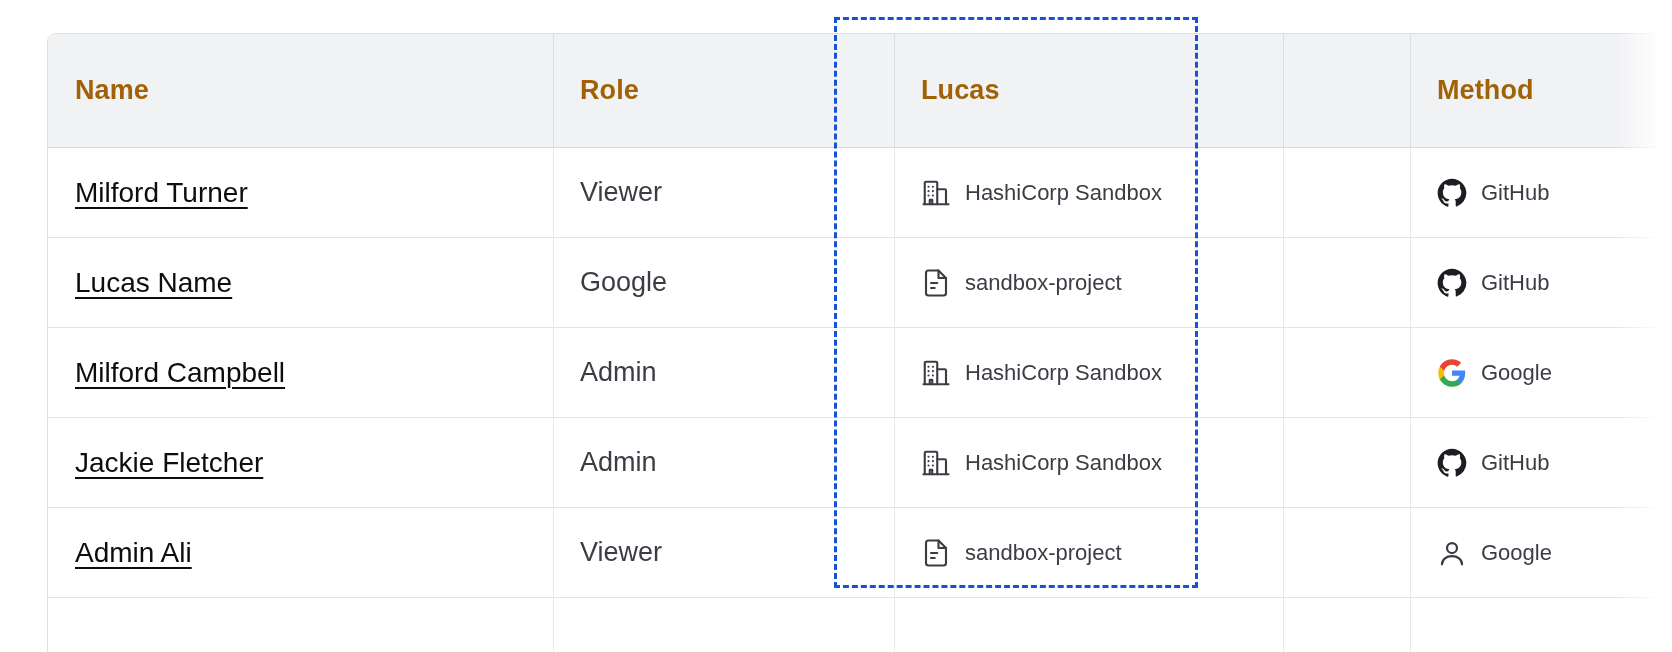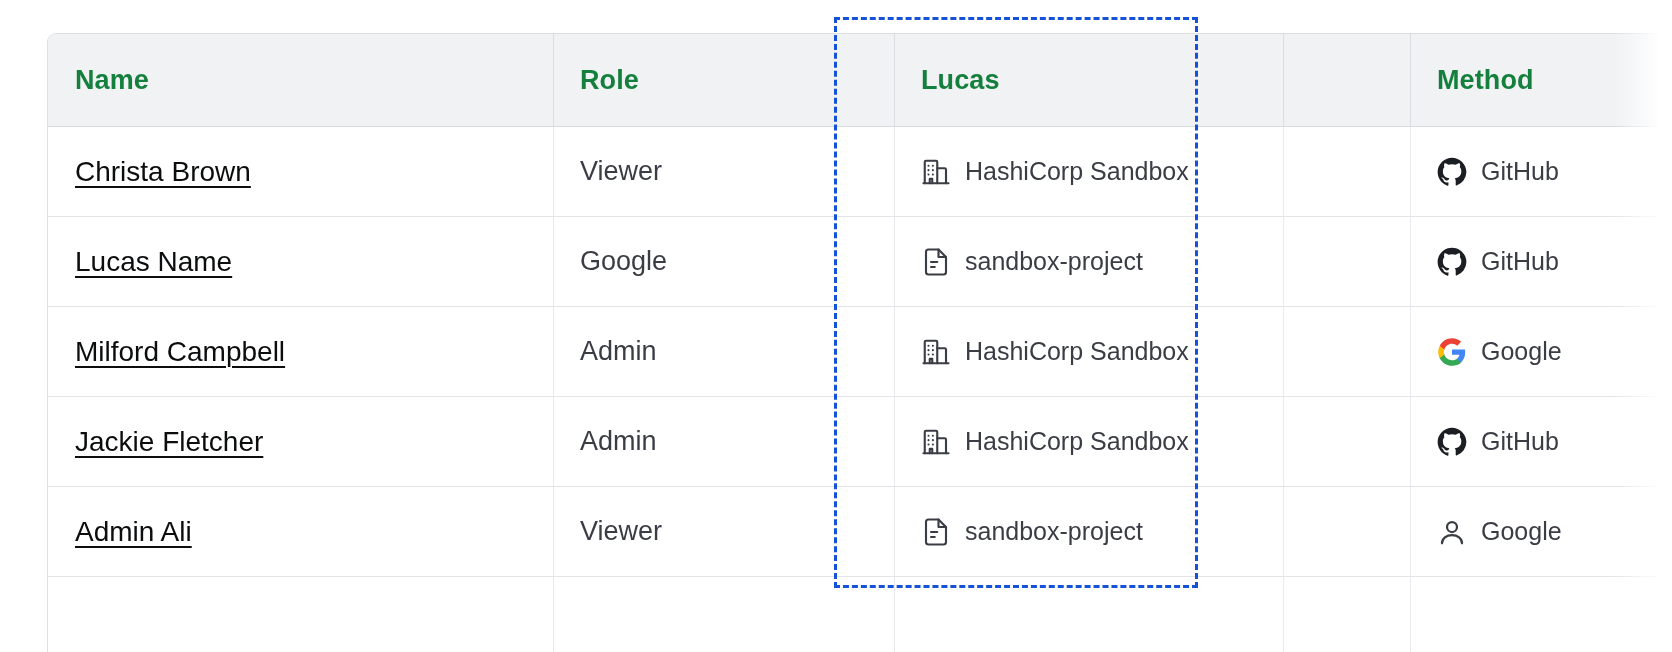--- a/index.html
+++ b/index.html
@@ -31,27 +31,27 @@
     border-bottom: none;
   }
   col.c-name   { width: 506px; }
   col.c-role   { width: 341px; }
   col.c-scope  { width: 389px; }
   col.c-blank  { width: 127px; }
   col.c-method { width: 427px; }
 
   thead th {
     background: #f1f2f4;
-    height: 93px;
+    height: 114px;
     padding: 0 0 0 26px;
     text-align: left;
     vertical-align: middle;
     font-size: 27px;
     font-weight: bold;
-    color: #15803d;
+    color: #a16207;
     letter-spacing: .1px;
     border-bottom: 1px solid #d8dade;
     border-right: 1px solid #dcdde1;
   }
   thead th:first-child { border-top-left-radius: 8px; padding-left: 27px; }
   thead th.th-method { border-right: none; }
 
   tbody td {
     height: 90px;
     padding: 0 0 0 26px;
@@ -70,21 +70,21 @@
   .name-link {
     color: #0c0d0e;
     font-weight: normal;
     text-decoration: underline;
     text-underline-offset: 5px;
     text-decoration-thickness: 2px;
     cursor: pointer;
     font-size: 28px;
   }
   .cell-flex { display: flex; align-items: center; gap: 14px; }
-  .cell-flex .txt { color: #3b3d45; font-size: 25px; text-align: right; }
+  .cell-flex .txt { color: #3b3d45; font-size: 22px; text-align: right; }
   .icon { flex: 0 0 auto; display: inline-flex; align-items: center; justify-content: center; }
 
   
   .highlight-box {
     position: absolute;
     left: 834px; top: 17px;
     width: 364px; height: 571px;
     border: 3px dashed #1552d8;
     pointer-events: none;
     z-index: 6;
@@ -120,21 +120,21 @@
           <th class="th-role">Role</th>
           <th class="th-scope">Lucas</th>
           <th class="th-blank"></th>
           <th class="th-method">Method</th>
         </tr>
       </thead>
       <tbody>
 
         <tr>
           <td>
-            <span class="name-link">Christa Brown</span>
+            <span class="name-link">Milford Turner</span>
           </td>
           <td>Viewer</td>
           <td>
             <span class="cell-flex">
               <span class="icon">
                 <svg width="30" height="30" viewBox="0 0 24 24" fill="none" stroke="#3b3d45" stroke-width="1.7" stroke-linecap="round" stroke-linejoin="round">
                   <path d="M3 21V4a1 1 0 0 1 1-1h8a1 1 0 0 1 1 1v17"></path>
                   <path d="M13 9h6a1 1 0 0 1 1 1v11"></path>
                   <path d="M2 21h20"></path>
                   <path d="M6 7h.01M9.5 7h.01M6 10.5h.01M9.5 10.5h.01M6 14h.01M9.5 14h.01"></path>

